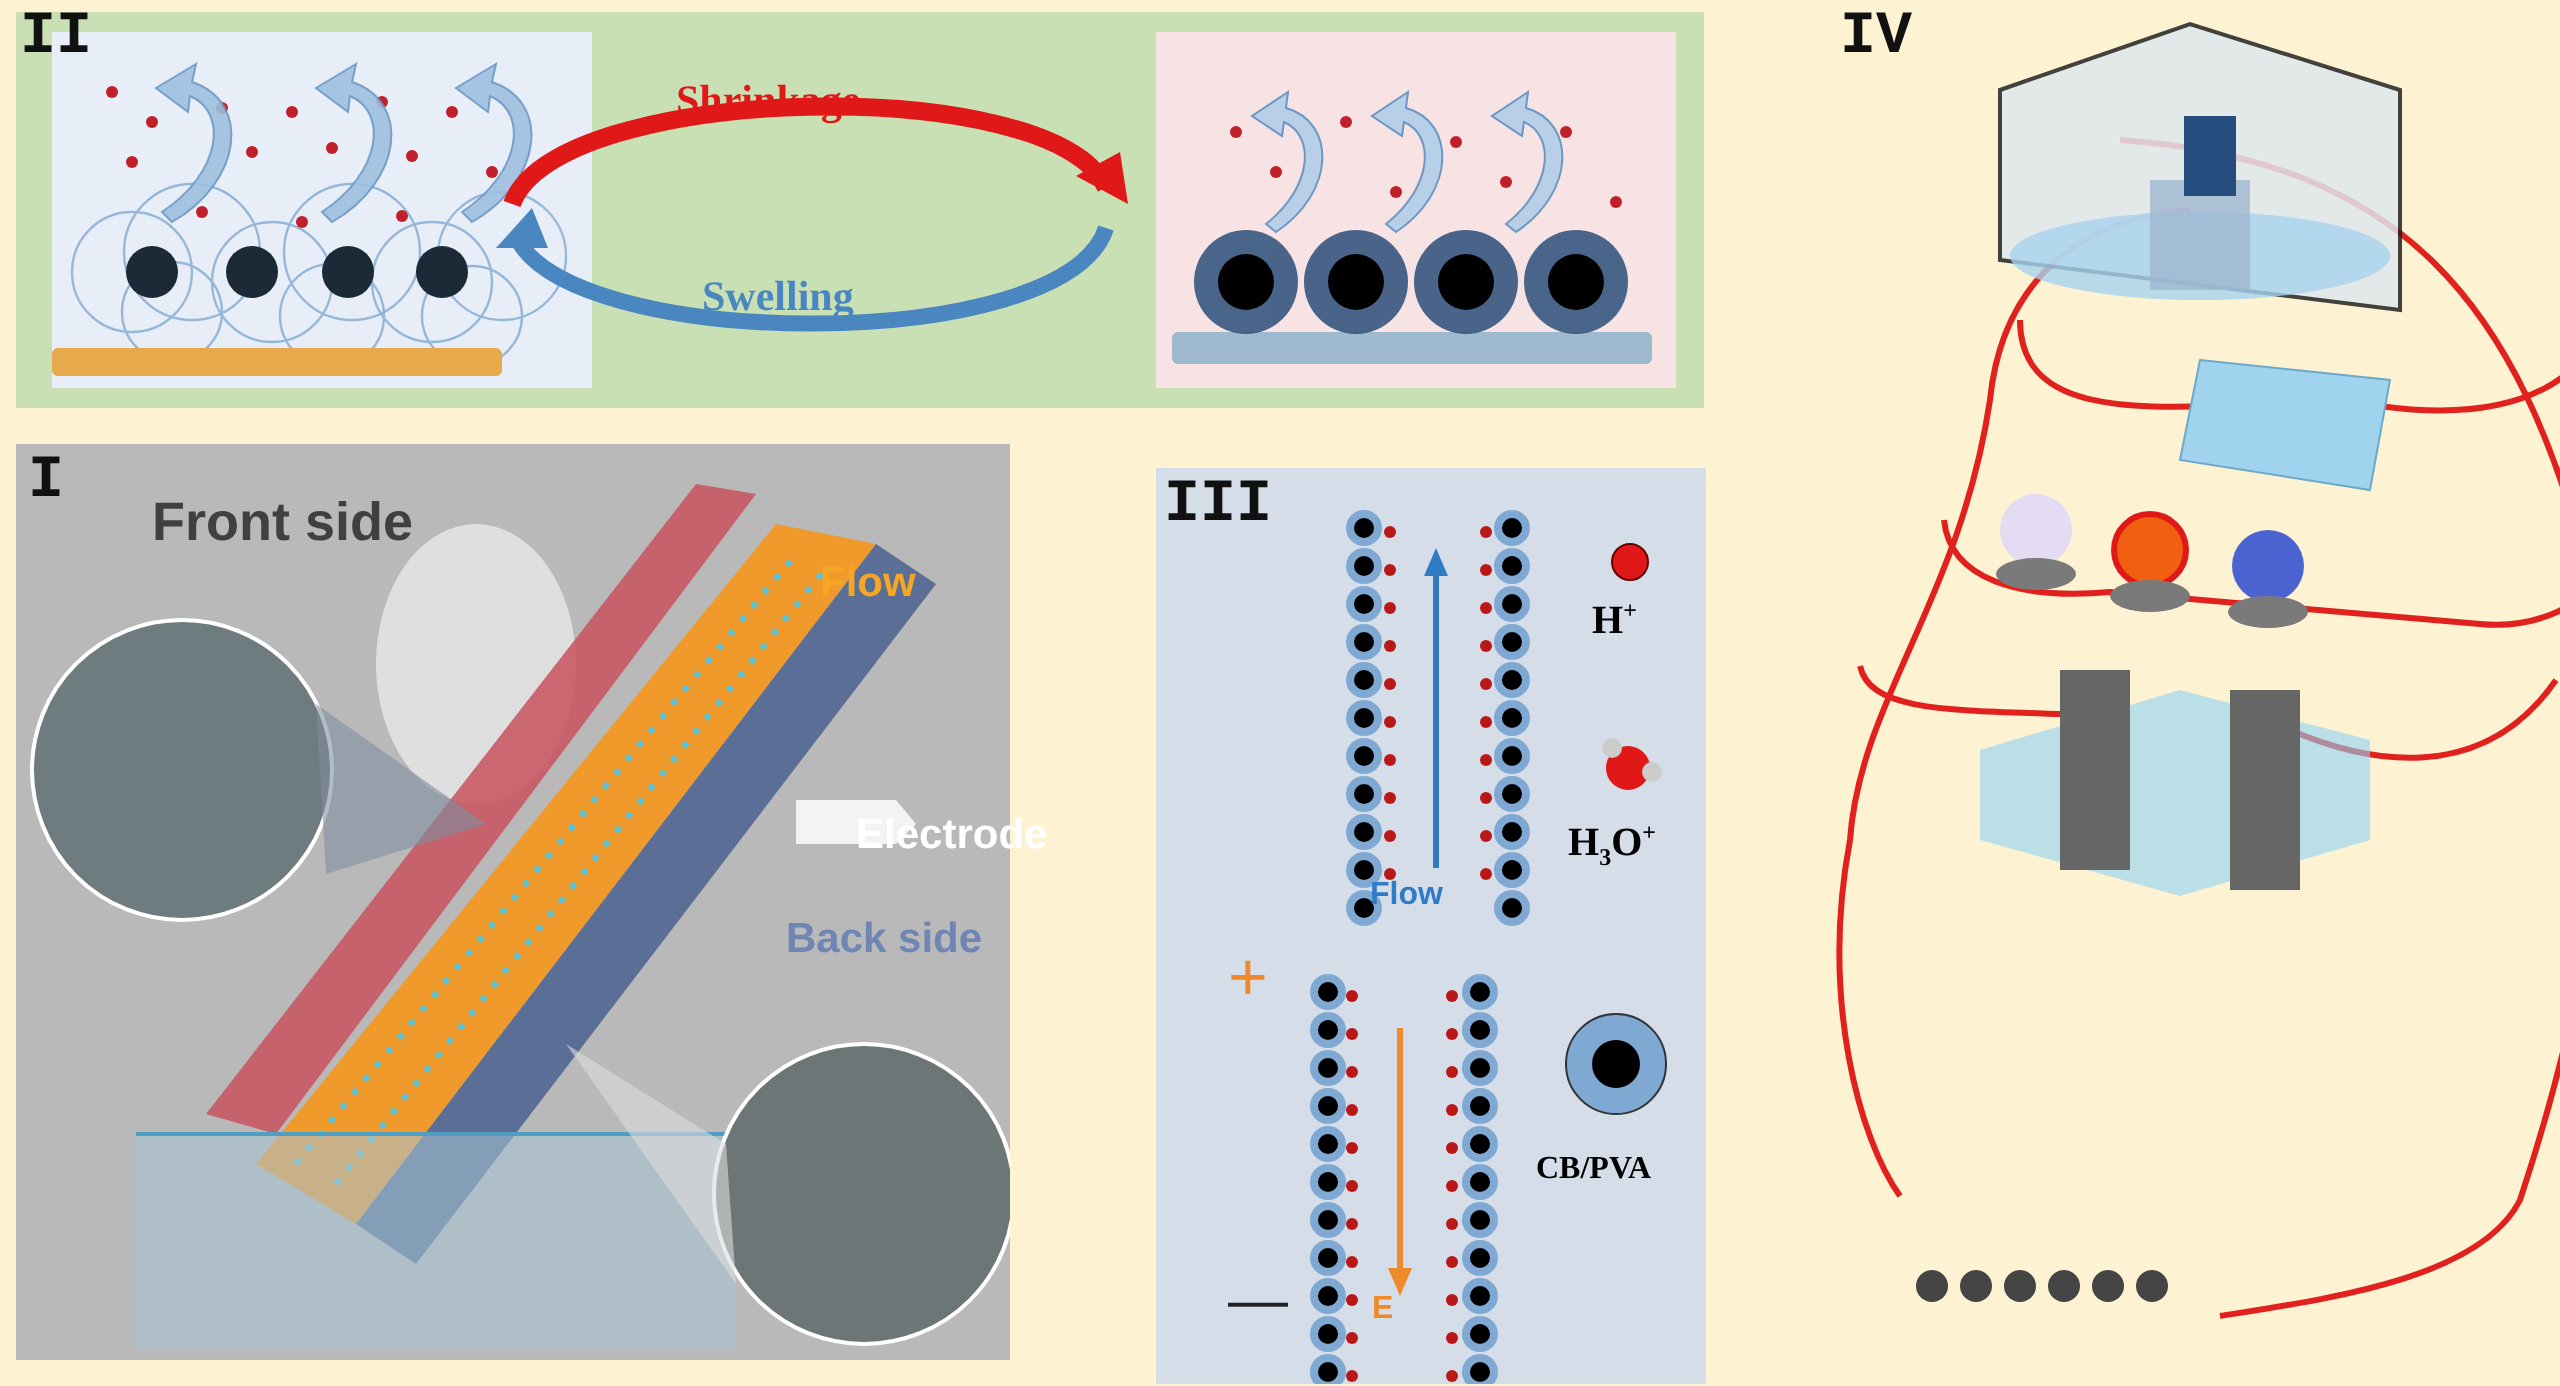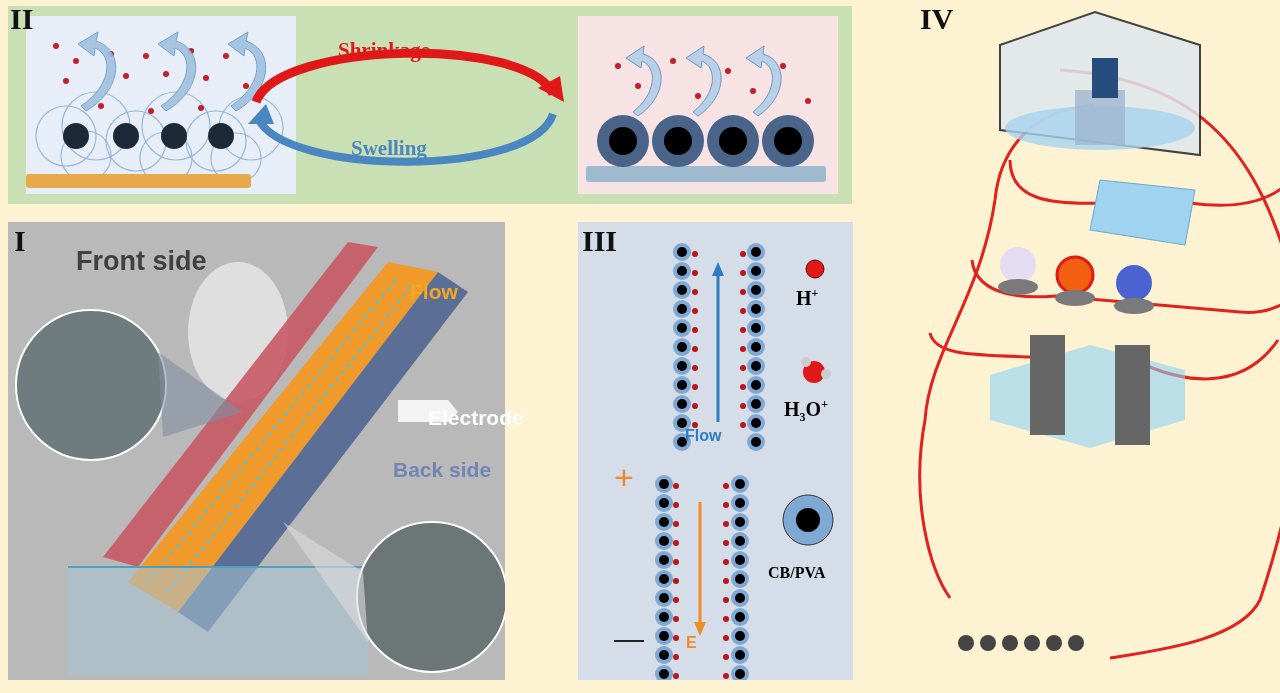--- a/index.html
+++ b/index.html
@@ -1,22 +1,22 @@
 <!DOCTYPE html>
 <html><head>
 <meta charset="utf-8">
 <style>
   html,body{margin:0;padding:0;}
   body{width:1280px;height:693px;background:#fdf3d3;position:relative;overflow:hidden;font-family:"Liberation Serif",serif;}
-  .panel-label{position:absolute;font-family:Liberation Serif, serif;font-weight:bold;color:#111;font-size:30px;text-align:right;}
+  .panel-label{position:absolute;font-family:Liberation Mono, monospace;font-weight:bold;color:#111;font-size:30px;text-align:right;}
   #p2{position:absolute;left:8px;top:6px;width:844px;height:198px;background:#c9e0b5;}
   #p2 .left-img{position:absolute;left:18px;top:10px;width:270px;height:178px;background:#e7eef7;}
   #p2 .right-img{position:absolute;left:570px;top:10px;width:260px;height:178px;background:#f7e3e3;}
   #p1{position:absolute;left:8px;top:222px;width:497px;height:458px;background:#b9b9b9;}
-  #p3{position:absolute;left:578px;top:222px;width:275px;height:458px;background:#d5dde9;}
+  #p3{position:absolute;left:578px;top:234px;width:275px;height:458px;background:#d5dde9;}
   .sans{font-family:"Liberation Sans",sans-serif;font-weight:bold;}
   svg{position:absolute;left:0;top:0;}
 </style>
 </head>
 <body>
 
 <div id="p2">
   <div class="left-img">
     <svg width="270" height="178">
       <g fill="none" stroke="#8fb2d6" stroke-width="1.2" opacity="0.9">

